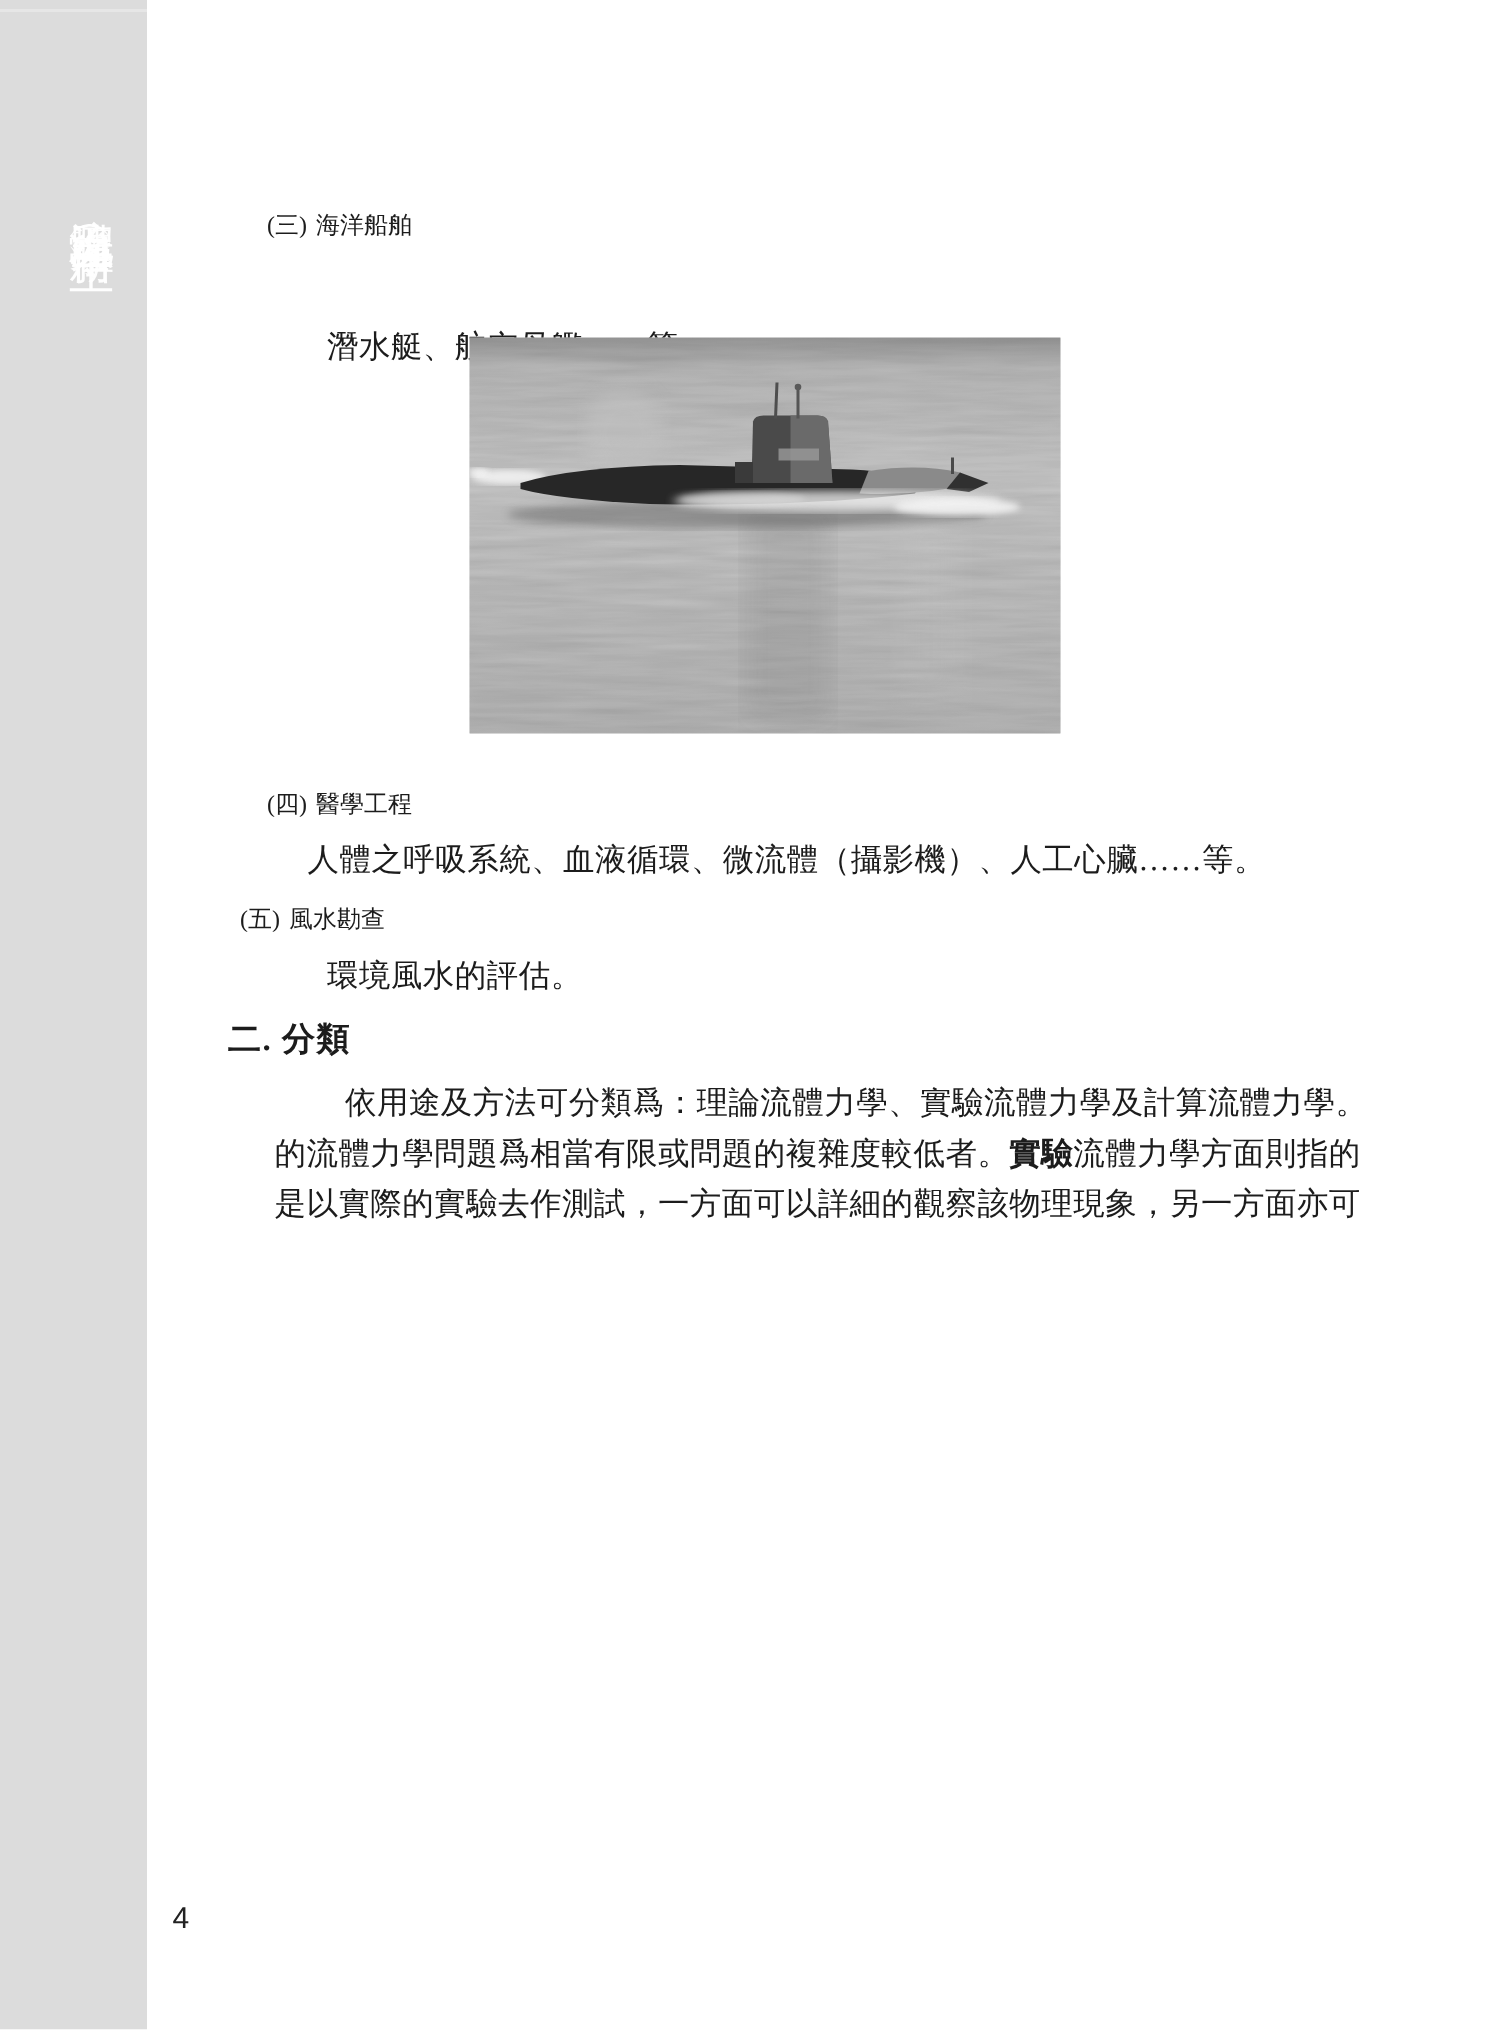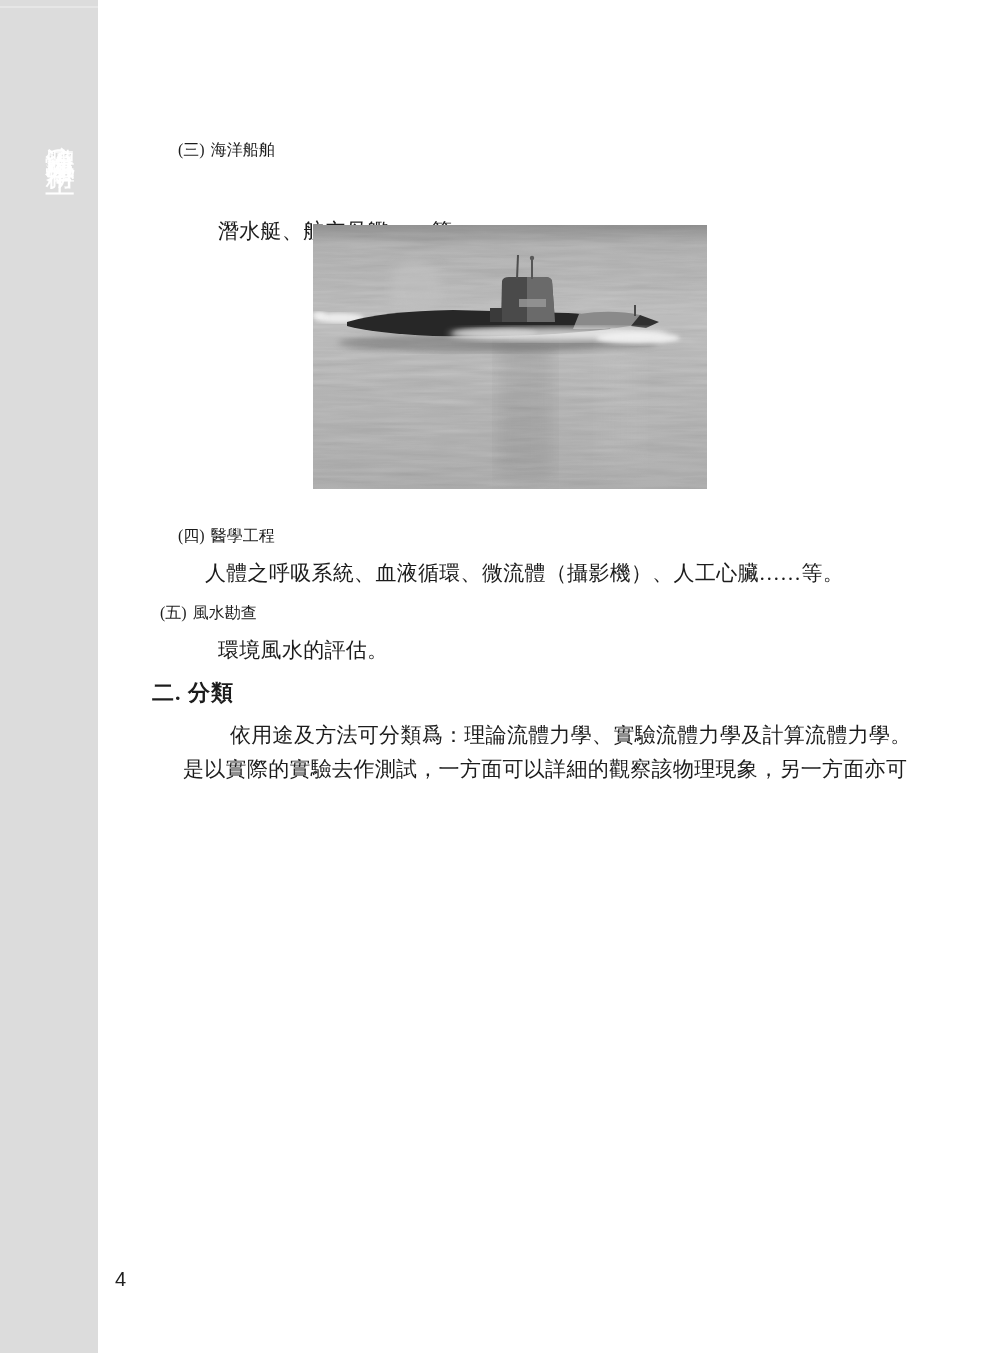--- a/index.html
+++ b/index.html
@@ -117,16 +117,17 @@
 
 <div class="item-head" style="left:160px;top:603px;">
   <span>(五)</span><span class="gap"></span><span>風水勘查</span>
 </div>
 <div class="item-detail" style="left:218px;top:636px;">環境風水的評估。</div>
 
 <div class="sec-heading" style="top:678px;">二. 分類</div>
 
 <div class="para">
   <div class="pline indent"><span>依用途及方法可分類爲：理論流體力學、實驗流體力學及計算流體力學。</span></div>
+  <div class="pline"><span>的流體力學問題爲相當有限或問題的複雜度較低者。</span><b>實驗</b><span>流體力學方面則指的</span></div>
   <div class="pline"><span>是以實際的實驗去作測試，一方面可以詳細的觀察該物理現象，另一方面亦可</span></div>
 </div>
 
 <div class="pagenum">4</div>
 
 </body></html>

